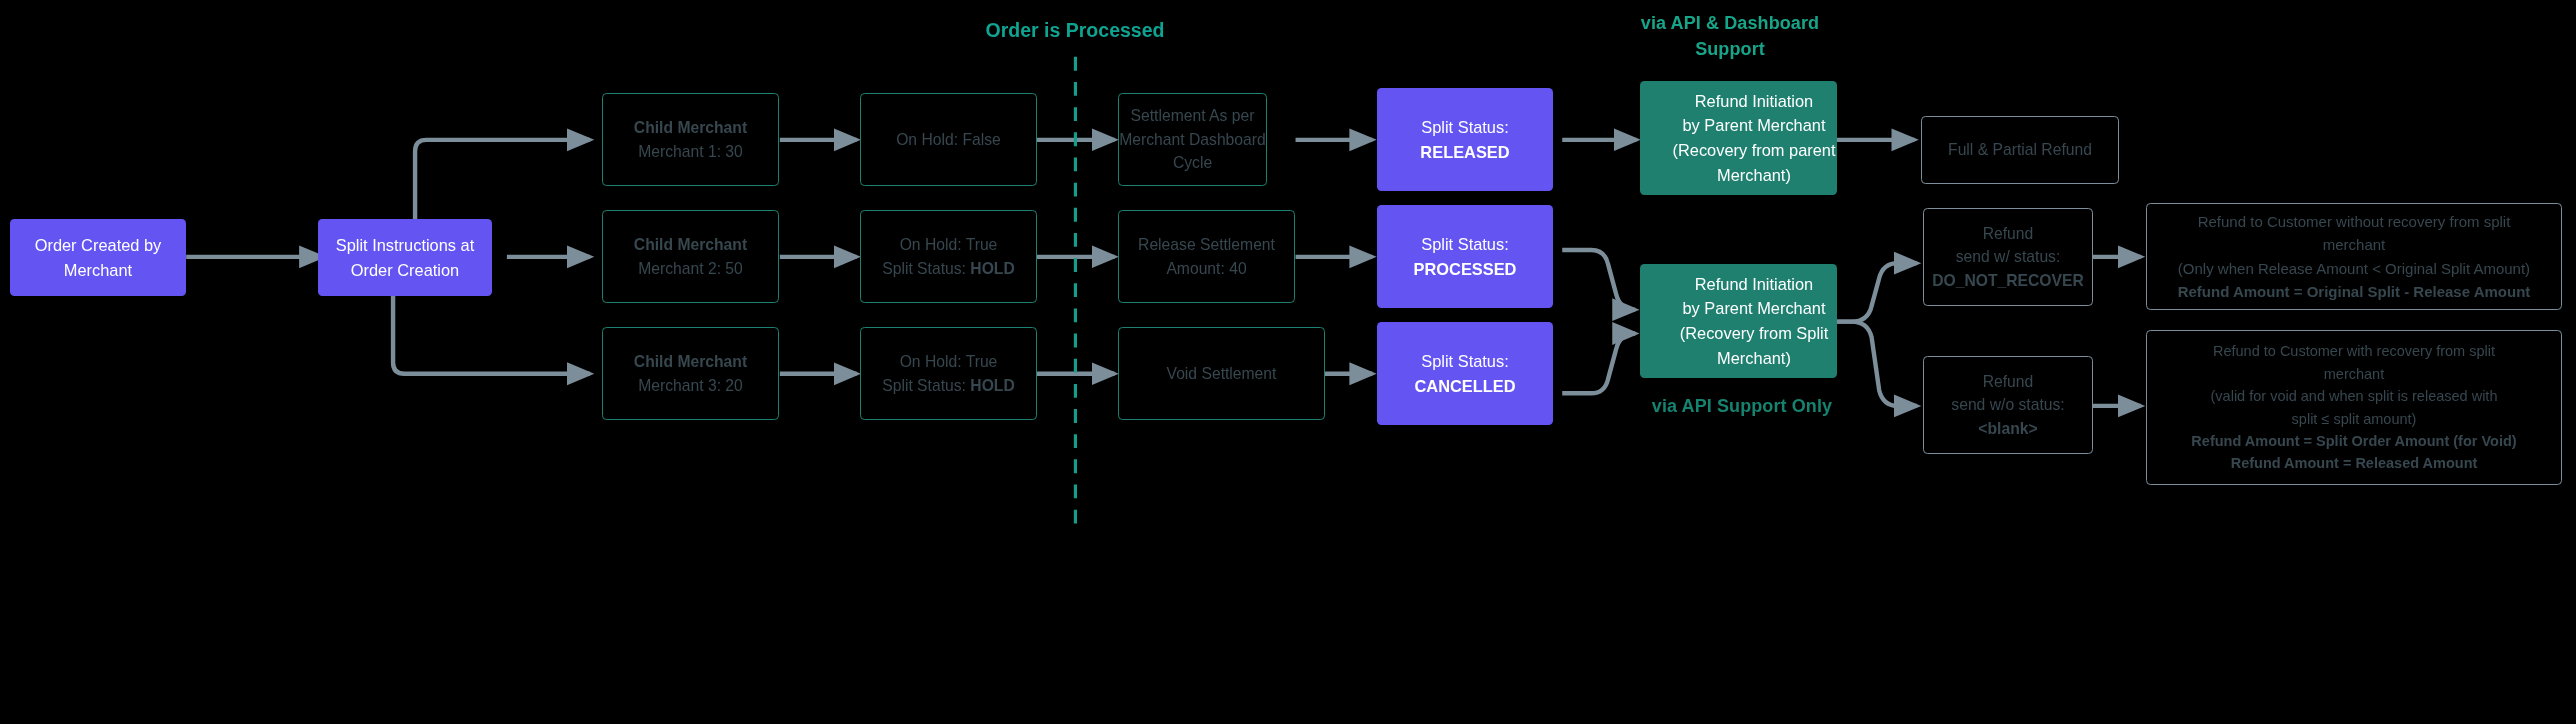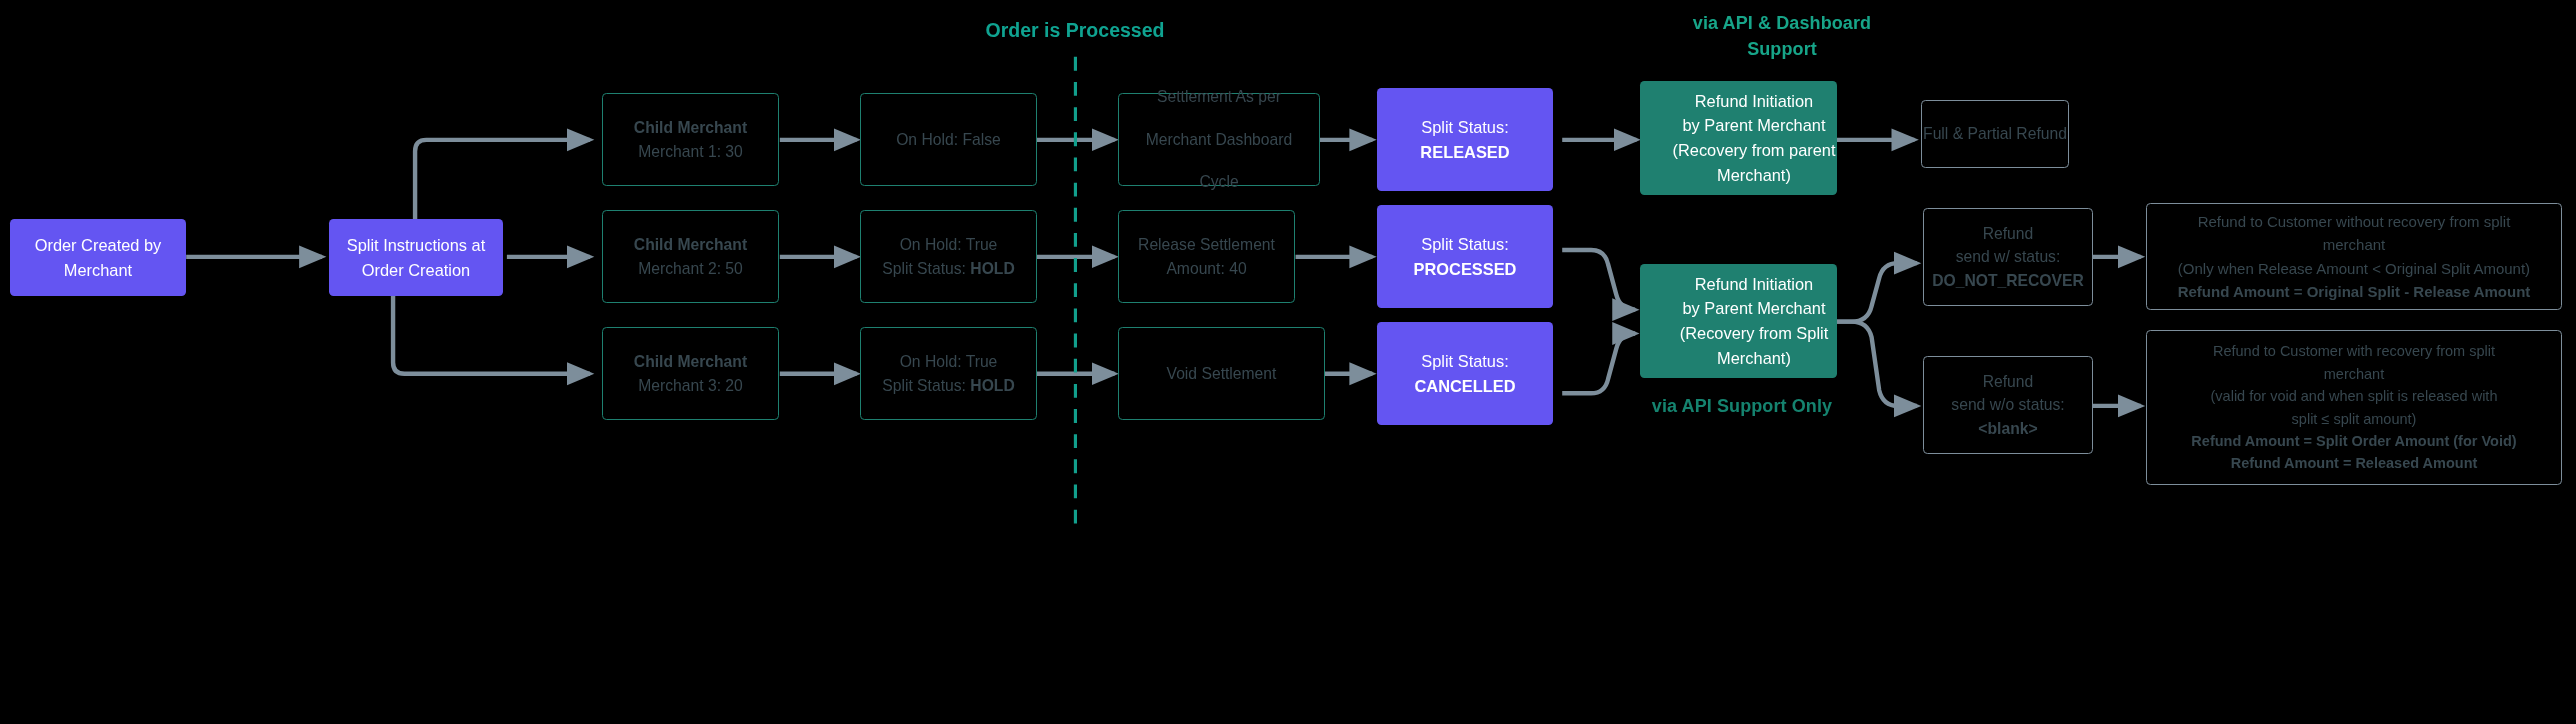--- a/index.html
+++ b/index.html
@@ -81,35 +81,35 @@
       <path d="M3278,408 L3404,408"></path>
 
       <path d="M3278,645 L3404,645"></path>
     </g>
 
     <line x1="1710" y1="90" x2="1710" y2="832" stroke="#12A08D" stroke-width="5" stroke-dasharray="22 18"></line>
   </svg>
 
   <div class="headline" style="left:918px;top:19px;width:314px;">Order is Processed</div>
 
-  <div class="seclabel" style="left:1675px;top:10px;width:214px;">
+  <div class="seclabel" style="left:1623px;top:10px;width:214px;">
     <span class="ln">via API &amp; Dashboard</span>
     <span class="ln">Support</span>
   </div>
 
   <div class="seclabel teal2" style="left:1610px;top:393px;width:264px;">
     <span class="ln">via API Support Only</span>
   </div>
 
   <div class="node n-purple" style="left:10px;top:219px;width:176px;height:77px;">
     <span class="ln">Order Created by</span>
     <span class="ln">Merchant</span>
   </div>
 
-  <div class="node n-purple" style="left:329px;top:219px;width:174px;height:77px;">
+  <div class="node n-purple" style="left:318px;top:219px;width:174px;height:77px;">
     <span class="ln">Split Instructions at</span>
     <span class="ln">Order Creation</span>
   </div>
 
   <div class="node n-greenline" style="left:602px;top:93px;width:177px;height:93px;">
     <span class="ln b">Child Merchant</span>
     <span class="ln">Merchant 1: 30</span>
   </div>
 
   <div class="node n-greenline" style="left:602px;top:210px;width:177px;height:93px;">
@@ -129,21 +129,21 @@
   <div class="node n-greenline" style="left:860px;top:210px;width:177px;height:93px;">
     <span class="ln">On Hold: True</span>
     <span class="ln"><span>Split Status: </span><span class="b">HOLD</span></span>
   </div>
 
   <div class="node n-greenline" style="left:860px;top:327px;width:177px;height:93px;">
     <span class="ln">On Hold: True</span>
     <span class="ln"><span>Split Status: </span><span class="b">HOLD</span></span>
   </div>
 
-  <div class="node n-greenline" style="left:1118px;top:93px;width:202px;height:93px;gap:19px;">
+  <div class="node n-greenline" style="left:1118px;top:93px;width:149px;height:93px;">
     <span class="ln">Settlement As per</span>
     <span class="ln">Merchant Dashboard</span>
     <span class="ln">Cycle</span>
   </div>
 
   <div class="node n-greenline" style="left:1118px;top:210px;width:177px;height:93px;">
     <span class="ln">Release Settlement</span>
     <span class="ln">Amount: 40</span>
   </div>
 
@@ -173,21 +173,21 @@
     <span class="ln">Merchant)</span>
   </div>
 
   <div class="node n-teal" style="left:1640px;top:264px;width:197px;height:114px;">
     <span class="ln">Refund Initiation</span>
     <span class="ln">by Parent Merchant</span>
     <span class="ln">(Recovery from Split</span>
     <span class="ln">Merchant)</span>
   </div>
 
-  <div class="node n-grayline" style="left:1921px;top:100px;width:148px;height:68px;">
+  <div class="node n-grayline" style="left:1921px;top:116px;width:198px;height:68px;">
     <span class="ln">Full &amp; Partial Refund</span>
   </div>
 
   <div class="node n-grayline" style="left:1923px;top:208px;width:170px;height:98px;">
     <span class="ln">Refund</span>
     <span class="ln">send w/ status:</span>
     <span class="ln b">DO_NOT_RECOVER</span>
   </div>
 
   <div class="node n-grayline" style="left:1923px;top:356px;width:170px;height:98px;">

